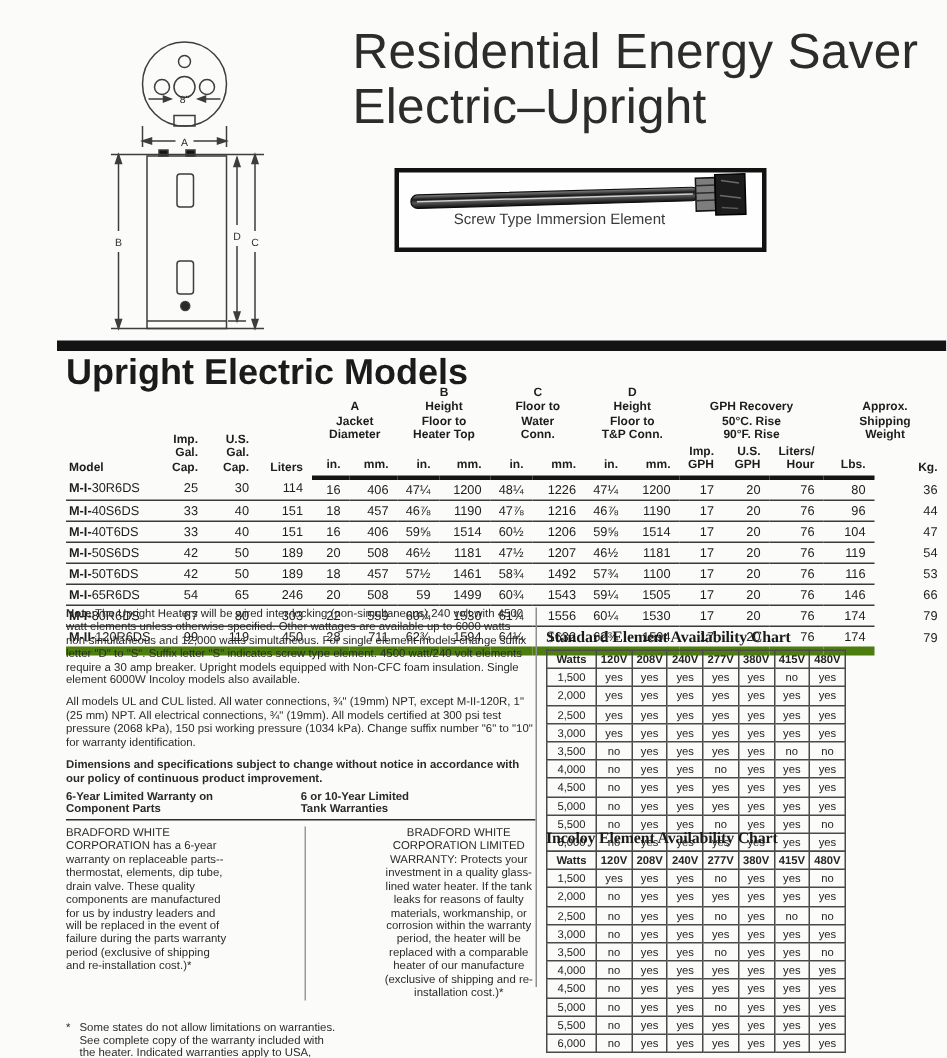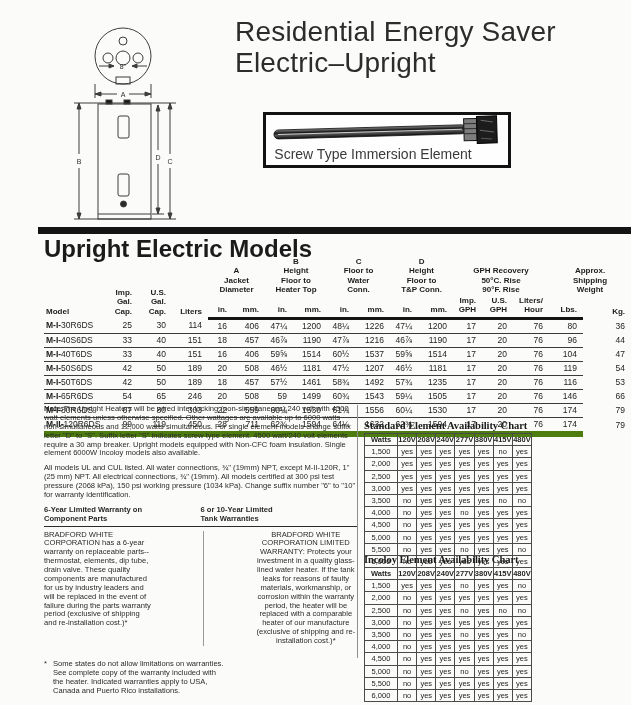--- a/index.html
+++ b/index.html
@@ -1,26 +1,26 @@
 <!DOCTYPE html>
 <html><head>
 <meta charset="utf-8">
 <style>
   html,body{margin:0;padding:0;background:#f6f6f4;}
   #page{position:relative;width:631px;height:705px;background:#fbfbf9;overflow:hidden;
         font-family:"Liberation Sans", sans-serif;color:#242424;}
 
   
-  #doc-title{position:absolute;left:235px;top:16px;font-size:28px;line-height:1.12;
+  #doc-title{position:absolute;left:235px;top:16px;font-size:33px;line-height:1.12;
              color:#2c2c2c;font-weight:400;letter-spacing:.2px;}
   #diagram{position:absolute;left:48px;top:6px;}
   #element-box{position:absolute;left:263px;top:112px;width:242px;height:50px;
                border:3px solid #121212;background:#fefefe;}
-  #element-caption{position:absolute;left:0;right:28px;bottom:3px;text-align:center;
-                   font-size:14px;color:#3a3a3a;}
+  #element-caption{position:absolute;left:0;right:28px;bottom:13px;text-align:center;
+                   font-size:10px;color:#3a3a3a;}
   #top-bar{position:absolute;left:38px;top:227px;width:593px;height:7px;background:#141414;}
 
   
   #models-title{position:absolute;left:44px;top:235px;font-size:24px;font-weight:bold;color:#1b1b1b;}
   #models-table{position:absolute;left:44px;top:257px;width:587px;border-collapse:collapse;
                 table-layout:fixed;font-size:8.5px;color:#1d1d1d;}
   #models-table th{font-weight:bold;font-size:8px;line-height:1.18;vertical-align:bottom;
                    text-align:right;white-space:pre-line;padding:0 6px 2px 0;}
   #models-table th.grp{text-align:center;padding:0 0 1px 0;}
   #models-table th.model-h{text-align:left;padding-left:2px;}
@@ -45,21 +45,21 @@
   #warranty-right{width:145px;text-align:center;}
   #footnote{position:relative;margin-top:14px;width:172px;padding-left:9px;}
   #footnote .mark{position:absolute;left:0;top:0;}
 
   
   #col-divider{position:absolute;left:357px;top:405px;width:1px;height:253px;background:#8f8f8f;}
   .chart{position:absolute;left:364px;width:201px;}
   #chart-0{top:404px;}
   #chart-1{top:538px;}
   .chart h3{margin:16px 0 2px 0;font-size:10.6px;color:#1b1b1b;letter-spacing:-.1px;font-family:Liberation Serif, serif;}
-  table.avail{border-collapse:collapse;width:168px;table-layout:fixed;font-size:7.5px;color:#242424;}
+  table.avail{border-collapse:collapse;width:200px;table-layout:fixed;font-size:7.5px;color:#242424;}
   table.avail th, table.avail td{border:1px solid #4a4a4a;text-align:center;padding:1px 0;height:9.2px;
                                  overflow:hidden;}
   table.avail th{font-weight:bold;}
   table.avail col.watts{width:33px;}
 </style>
 </head>
 <body>
 
 <div id="page">
 
@@ -268,21 +268,21 @@
         <tr>
           <td class="model"><b>M-I-</b>40T6DS</td>
           <td>33</td>
           <td>40</td>
           <td>151</td>
           <td>16</td>
           <td>406</td>
           <td>59⅝</td>
           <td>1514</td>
           <td>60½</td>
-          <td>1537</td>
+          <td>1206</td>
           <td>59⅝</td>
           <td>1514</td>
           <td>17</td>
           <td>20</td>
           <td>76</td>
           <td>104</td>
           <td class="kg">47</td>
         </tr>
         <tr>
           <td class="model"><b>M-I-</b>50S6DS</td>
@@ -308,21 +308,21 @@
           <td>42</td>
           <td>50</td>
           <td>189</td>
           <td>18</td>
           <td>457</td>
           <td>57½</td>
           <td>1461</td>
           <td>58¾</td>
           <td>1492</td>
           <td>57¾</td>
-          <td>1235</td>
+          <td>1100</td>
           <td>17</td>
           <td>20</td>
           <td>76</td>
           <td>116</td>
           <td class="kg">53</td>
         </tr>
         <tr>
           <td class="model"><b>M-I-</b>65R6DS</td>
           <td>54</td>
           <td>65</td>
@@ -380,20 +380,21 @@
           <td class="kg">79</td>
         </tr>
       </tbody>
   </table>
 
   <div id="left-col">
     <p><span class="run-in">Note:</span><span>The Upright Heaters will be wired inter-locking (non-simultaneous) 240 volt with 4500 watt elements unless otherwise specified. Other wattages are available up to 6000 watts non-simultaneous and 12,000 watts simultaneous. For single element models change suffix letter "D" to "S". Suffix letter "S" indicates screw type element. 4500 watt/240 volt elements require a 30 amp breaker. Upright models equipped with Non-CFC foam insulation. Single element 6000W Incoloy models also available.</span></p>
 
     <p>All models UL and CUL listed.  All water connections, ¾" (19mm) NPT, except M-II-120R, 1" (25 mm) NPT. All electrical connections, ¾" (19mm). All models certified at 300 psi test pressure (2068 kPa), 150 psi working pressure (1034 kPa). Change suffix number "6" to "10" for warranty identification.</p>
 
+    <div id="dims-statement">Dimensions and specifications subject to change without notice in accordance with our policy of continuous product improvement.</div>
 
     <div id="warranty-heads">
       <div class="w-head">6-Year Limited Warranty on
 Component Parts</div>
       <div class="w-head">6 or 10-Year Limited
 Tank Warranties</div>
     </div>
 
     <div id="warranty-bodies">
       <div id="warranty-left">BRADFORD WHITE CORPORATION has a 6-year warranty on replaceable parts--thermostat, elements, dip tube, drain valve. These quality components are manufactured for us by industry leaders and will be replaced in the event of failure during the parts warranty period (exclusive of shipping and re-installation cost.)*</div>

